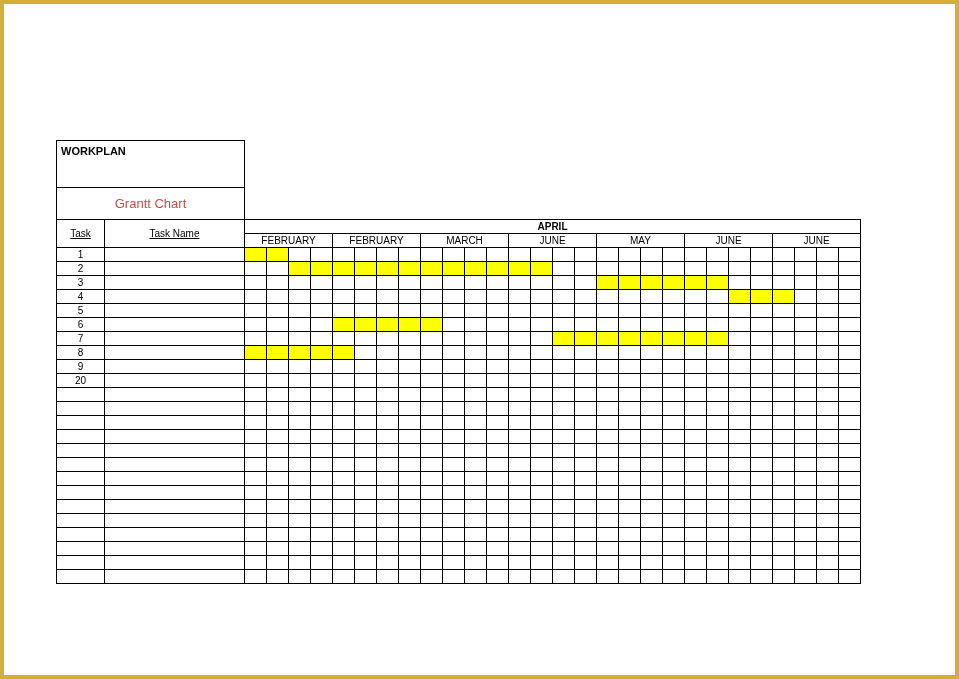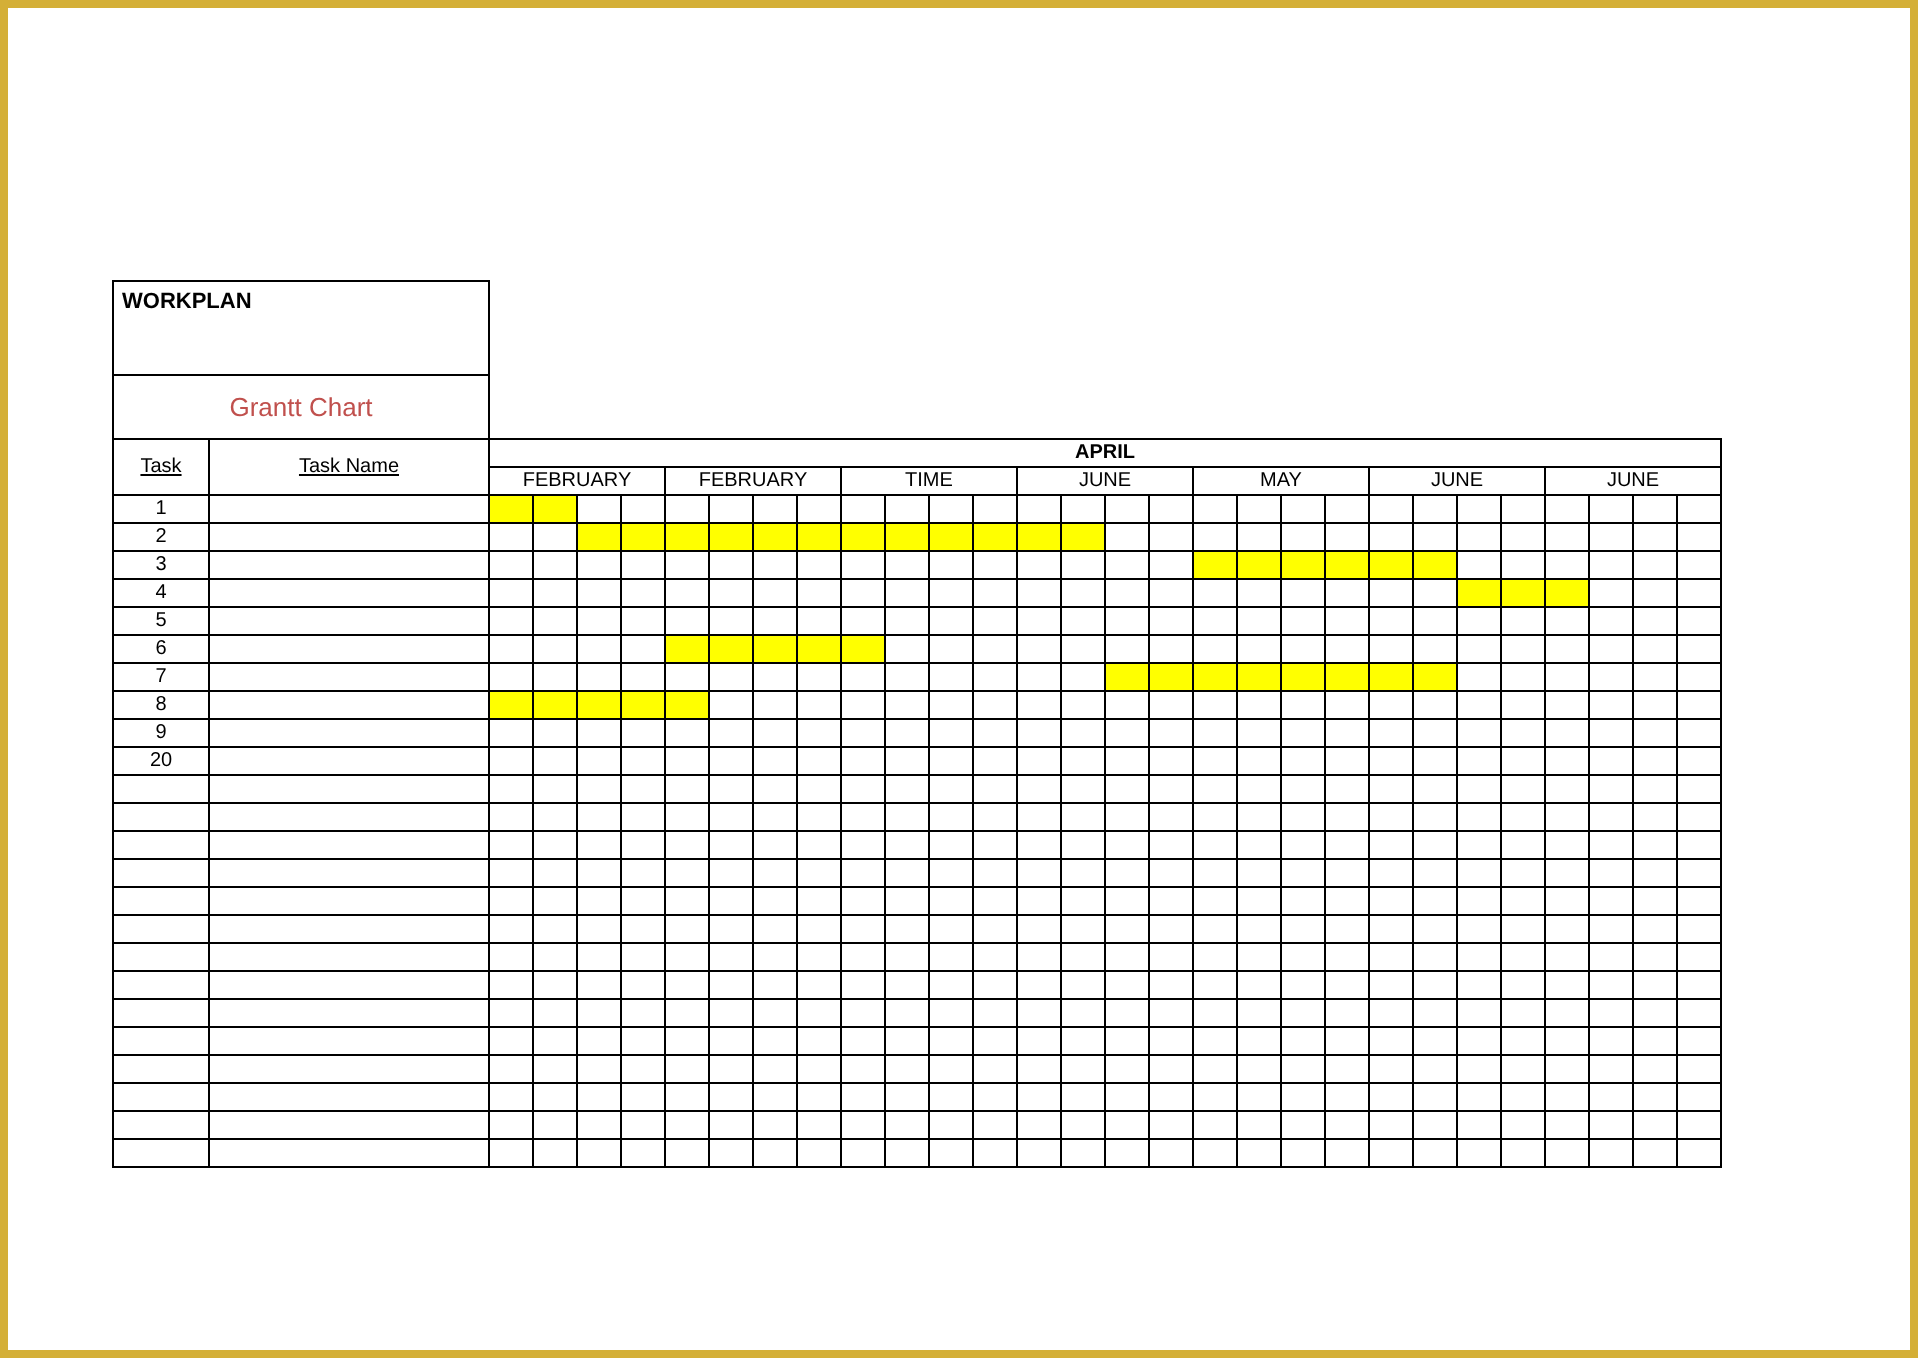--- a/index.html
+++ b/index.html
@@ -112,21 +112,21 @@
 
         <tr>
           <td rowspan="2" class="task-header">Task</td>
           <td rowspan="2" class="task-header">Task Name</td>
           <td colspan="28" class="time-header">APRIL</td>
         </tr>
 
         <tr id="month-row">
               <td colspan="4" class="month-header">FEBRUARY</td>
               <td colspan="4" class="month-header">FEBRUARY</td>
-              <td colspan="4" class="month-header">TIME</td>
+              <td colspan="4" class="month-header">MARCH</td>
               <td colspan="4" class="month-header">JUNE</td>
               <td colspan="4" class="month-header">MAY</td>
               <td colspan="4" class="month-header">JUNE</td>
               <td colspan="4" class="month-header">JUNE</td>
             </tr>
 
         </tbody>
           <tbody id="data-rows">
             <tr>
               <td>1</td>

